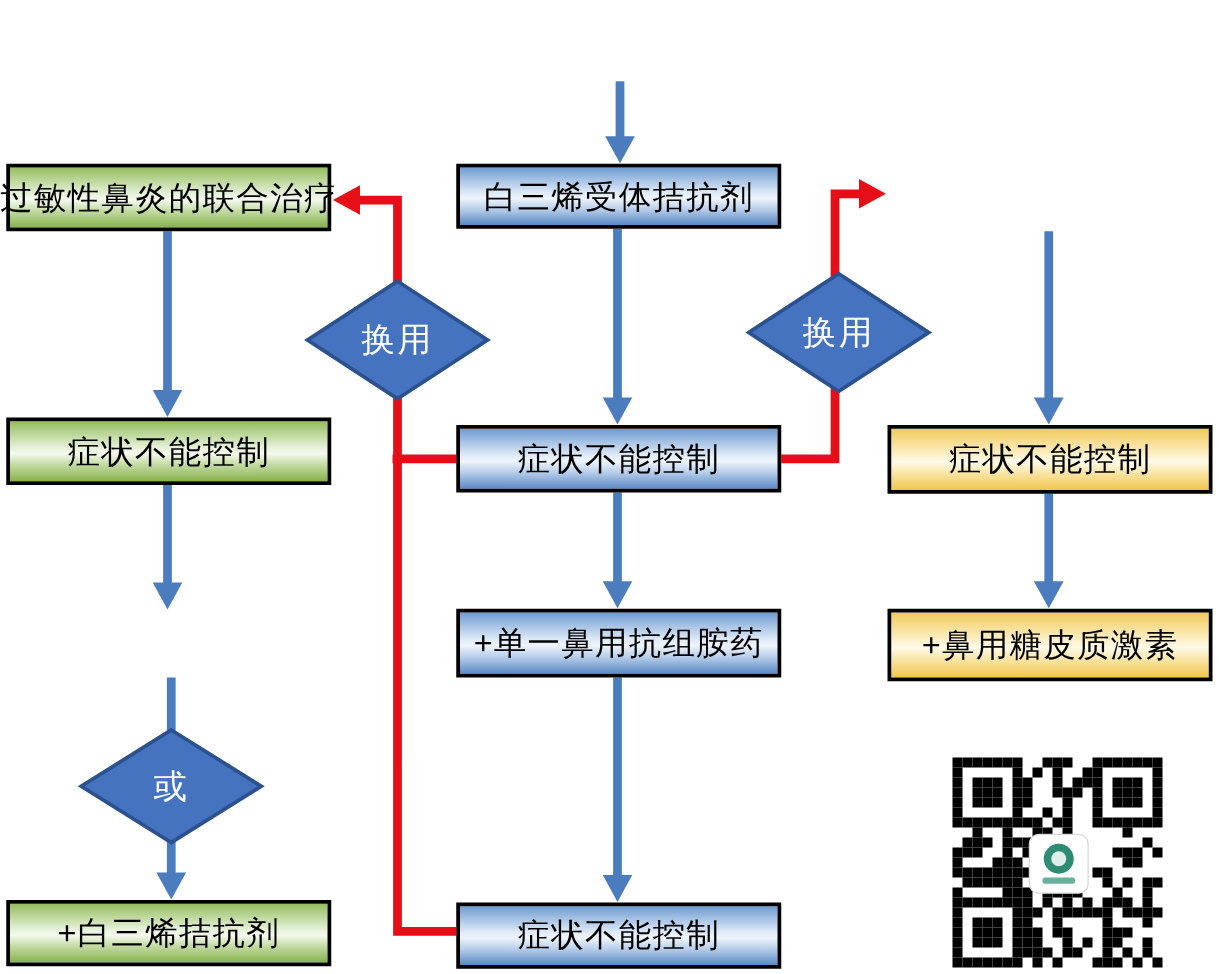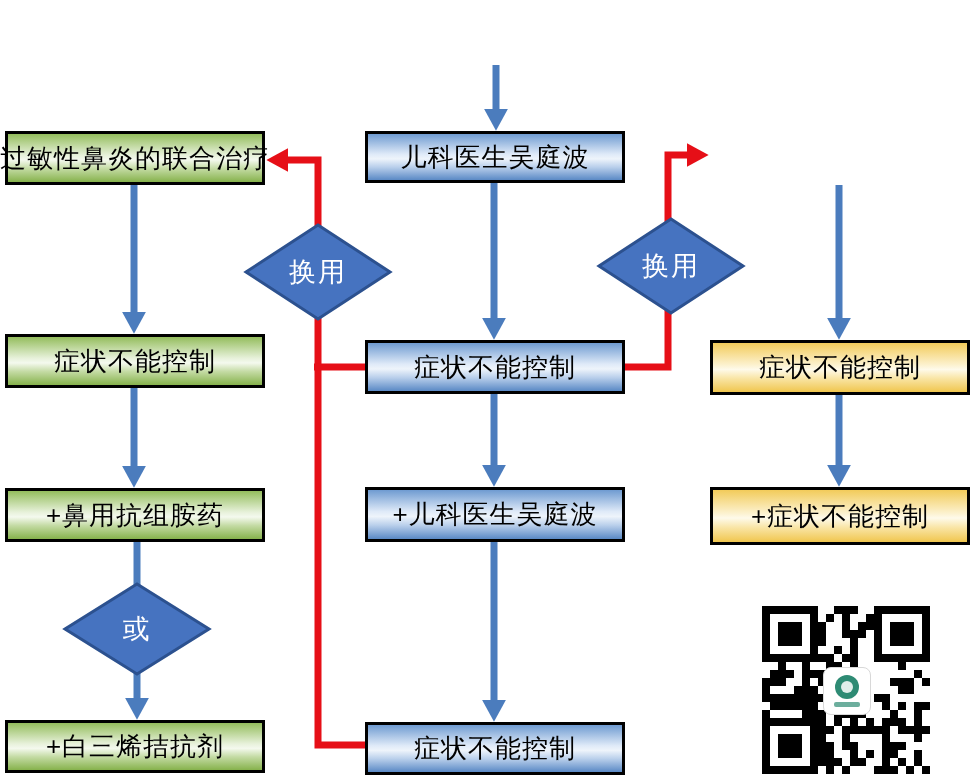--- a/index.html
+++ b/index.html
@@ -77,45 +77,42 @@
     <polygon points="137,584 209,629 137,674 65,629" fill="#4673c0" stroke="#2c518f" stroke-width="3"></polygon>
   </svg>
 
 
   <div class="box green" style="left:5px;top:131px;width:260px;height:54px;">
     <span>过敏性鼻炎的联合治疗</span>
   </div>
   <div class="box green" style="left:5px;top:334px;width:260px;height:54px;">
     <span>症状不能控制</span>
   </div>
-  <div class="box green" style="left:5px;top:488px;width:260px;height:54px;">
-    <span>+鼻用抗组胺药</span>
-  </div>
   <div class="box green" style="left:5px;top:720px;width:260px;height:53px;">
     <span>+白三烯拮抗剂</span>
   </div>
 
   <div class="box blue" style="left:365px;top:131px;width:260px;height:52px;">
-    <span>儿科医生吴庭波</span>
+    <span>白三烯受体拮抗剂</span>
   </div>
   <div class="box blue" style="left:365px;top:340px;width:260px;height:54px;">
     <span>症状不能控制</span>
   </div>
   <div class="box blue" style="left:365px;top:487px;width:260px;height:55px;">
-    <span>+儿科医生吴庭波</span>
+    <span>+单一鼻用抗组胺药</span>
   </div>
   <div class="box blue" style="left:365px;top:722px;width:260px;height:53px;">
     <span>症状不能控制</span>
   </div>
 
   <div class="box yellow" style="left:710px;top:340px;width:260px;height:55px;">
     <span>症状不能控制</span>
   </div>
   <div class="box yellow" style="left:710px;top:487px;width:260px;height:58px;">
-    <span>+症状不能控制</span>
+    <span>+鼻用糖皮质激素</span>
   </div>
 
   <div class="diamond-label" style="left:246px;top:225px;width:144px;height:94px;">换用</div>
   <div class="diamond-label" style="left:599px;top:219px;width:144px;height:94px;">换用</div>
   <div class="diamond-label" style="left:65px;top:584px;width:144px;height:90px;">或</div>
 
   <div id="qr">
       <div class="m" style="left: 0px; top: 0px;"></div>
       <div class="m" style="left: 8px; top: 0px;"></div>
       <div class="m" style="left: 16px; top: 0px;"></div>

